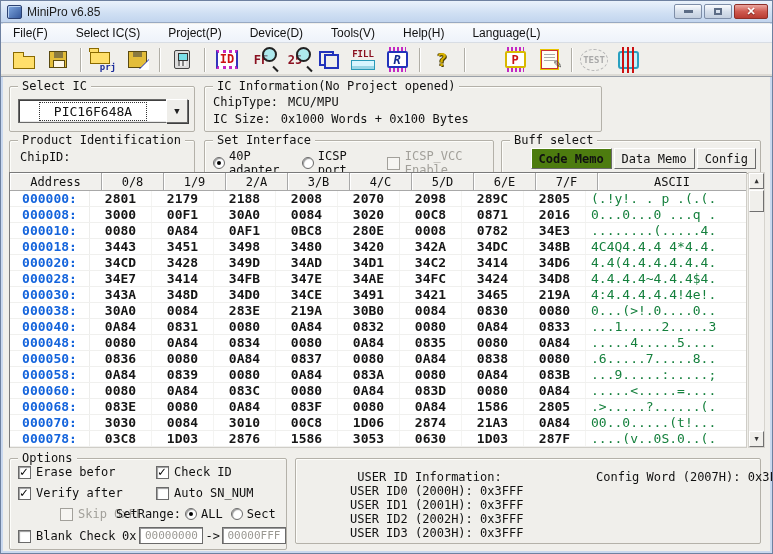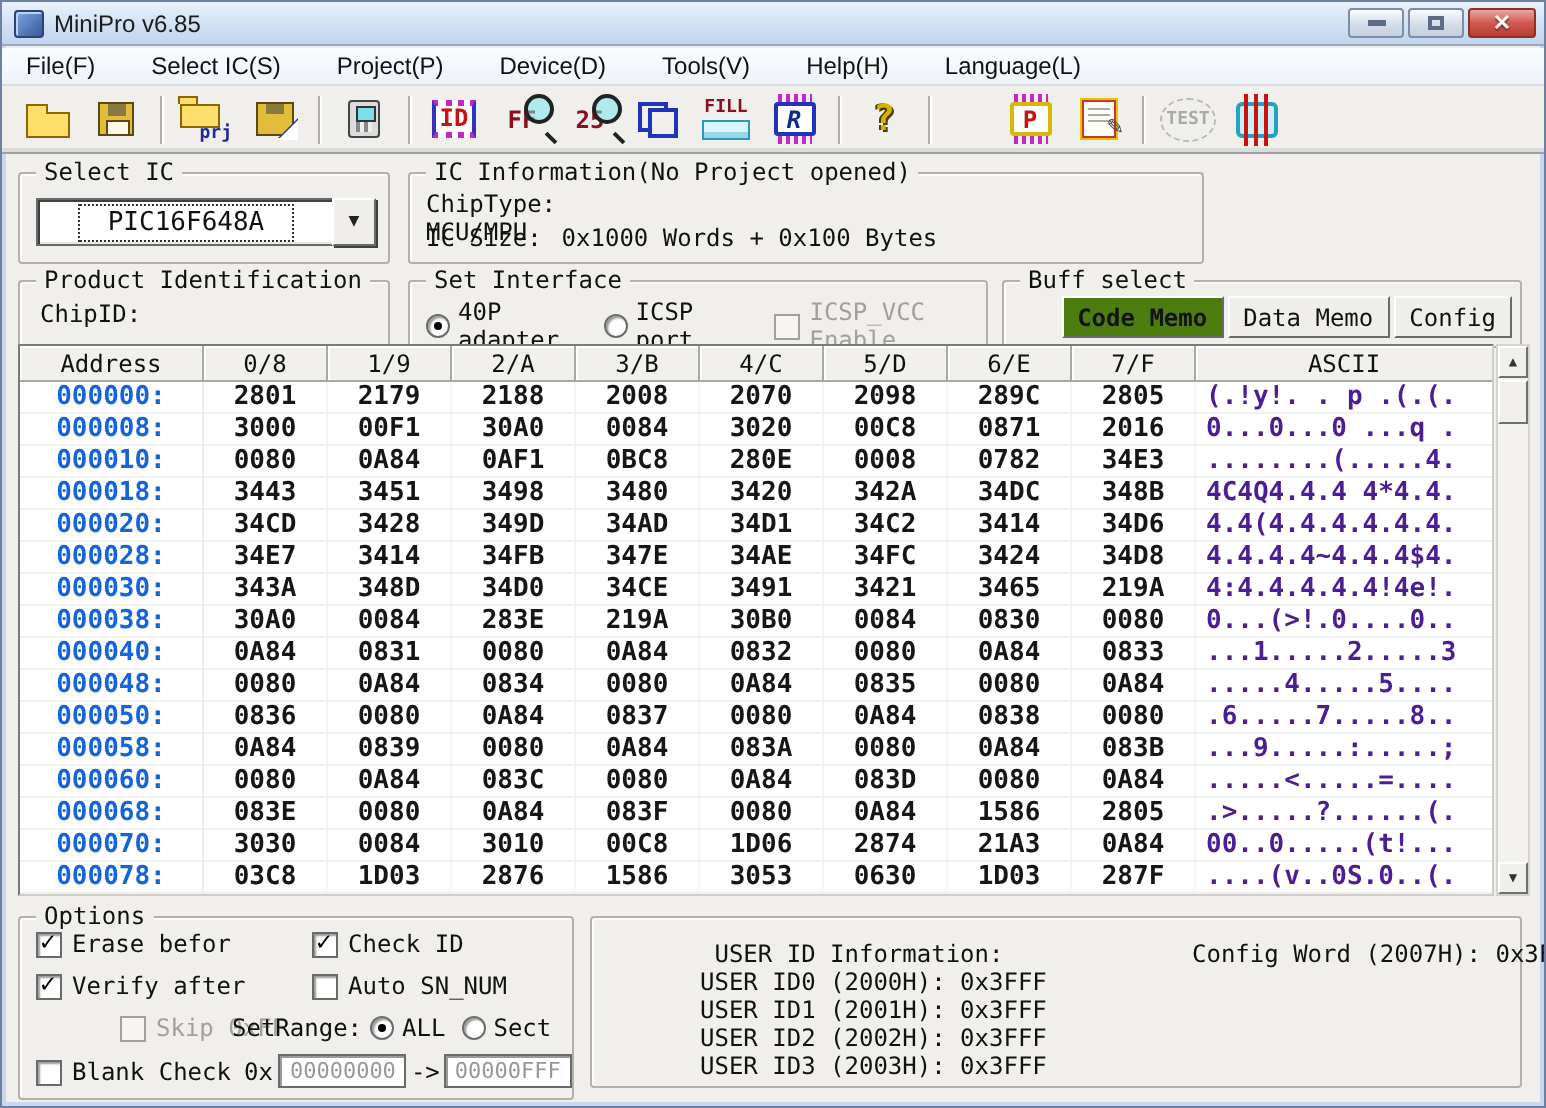--- a/index.html
+++ b/index.html
@@ -95,21 +95,21 @@
   .combo { position:absolute; left:8px; top:12px; width:150px; height:24px; background:#fff;
     border:1px solid #6a6a6a; box-shadow:inset 1px 1px 0 #404040, inset -1px -1px 0 #e8e8e8;
     display:flex; align-items:center; justify-content:center; }
   .combo-text { font-size:13px; color:#111; outline:1px dotted #333; padding:1px 14px; }
   .combo-arrow { position:absolute; left:156px; top:12px; width:22px; height:24px; background:#efeeea;
     border:1px solid; border-color:#fff #6a6a6a #6a6a6a #fff; box-shadow:1px 1px 0 #404040;
     display:flex; align-items:center; justify-content:center; font-size:9px; color:#222; }
 
   .gb-icinfo { left:200px; top:8px; width:398px; height:46px; }
   .icinfo-line { position:absolute; left:8px; font-size:12px; color:#111; white-space:pre; display:flex; }
-  .icinfo-line.l1 { top:8px;flex-direction:column; } .icinfo-line.l2 { top:25px; }
+  .icinfo-line.l1 { top:8px; } .icinfo-line.l2 { top:25px; }
   .icinfo-line span { margin-right:10px; }
 
   .info-btn { position:absolute; left:625px; top:17px; width:132px; height:28px;
     background:linear-gradient(#f2f0ea,#d7d3c9); border:1px solid #8a3a28; border-top:3px solid #5a8a1a;
     box-shadow:1px 1px 0 #6a2418, inset 1px 0 0 #fff; display:flex; align-items:center; justify-content:center; gap:7px;
     font-family:"Liberation Sans", sans-serif; font-size:13px; font-weight:bold; color:#1a1a1a; }
   .info-chip { width:11px; height:11px; border:2px dotted #bb3322; background:#efe9dc; }
 
   .gb-product { left:5px; top:62px; width:186px; height:34px; }
   .gb-product .chipid { position:absolute; left:10px; top:9px; font-size:12px; color:#111; }
@@ -134,22 +134,22 @@
   .hex-wrap { position:absolute; left:5px; top:94px; width:756px; height:276px; }
   .hex-box { position:absolute; left:0; top:0; width:738px; height:276px; background:#fff;
     border:1px solid; border-color:#7a7a7a #cfcdc7 #cfcdc7 #7a7a7a; }
   .hex-header { position:absolute; left:0; top:0; right:0; height:18px; display:flex; }
   .hcell { border-right:1px solid #a8a8a8; border-bottom:1px solid #a8a8a8; box-shadow:inset 1px 1px 0 #fff;
     background:#f1f0ed; display:flex; align-items:center; justify-content:center; font-size:12px; color:#111; }
   .c-addr { width:92px; flex:none; } .c-hex { width:62px; flex:none; } .c-ascii { flex:1; border-right:none; }
   .hex-body { position:absolute; left:0; top:18px; right:0; bottom:0; display:grid; grid-template-rows:repeat(16,1fr); }
   .hexrow { display:flex; align-items:center; border-bottom:1px solid #f0f0ee; }
   .dcell { width:62px; flex:none; text-align:center; font-size:13px; font-weight:bold; color:#161616; border-right:1px solid #f4f4f2; }
-  .dcell-addr { width:92px; flex:none; text-align:center; font-size:13px; font-weight:bold; color:#1464dc; border-right:1px solid #ededeb; }
-  .dcell-ascii { flex:1; white-space:pre; padding-left:5px; font-size:13px; font-weight:bold; color:#4c1d95; }
+  .dcell-addr { width:80px; flex:none; text-align:center; font-size:13px; font-weight:bold; color:#1464dc; border-right:1px solid #ededeb; }
+  .dcell-ascii { flex:1; white-space:pre; padding-left:5px; font-size:13px; font-weight:normal; color:#15803d; }
   .vscroll { position:absolute; right:0; top:0; width:17px; height:276px; background:#f3f2ef; border:1px solid #d6d4ce; }
   .sbtn { position:absolute; left:0; width:15px; height:16px; background:#f0efeb; border:1px solid; border-color:#fff #707070 #707070 #fff;
     display:flex; align-items:center; justify-content:center; font-size:7px; color:#333; }
   .sbtn.up { top:0; } .sbtn.down { bottom:0; }
   .sthumb { position:absolute; left:0; top:17px; width:15px; height:22px; background:#f0efeb; border:1px solid; border-color:#fff #707070 #707070 #fff; }
 
   
   .gb-options { left:5px; top:380px; width:278px; height:92px; }
   .opt-item { position:absolute; display:flex; align-items:center; font-size:12px; color:#111; white-space:nowrap; }
   .range-inp { width:64px; height:17px; background:#fff; border:1px solid #6a6a6a; box-shadow:inset 1px 1px 0 #9a9a9a;

